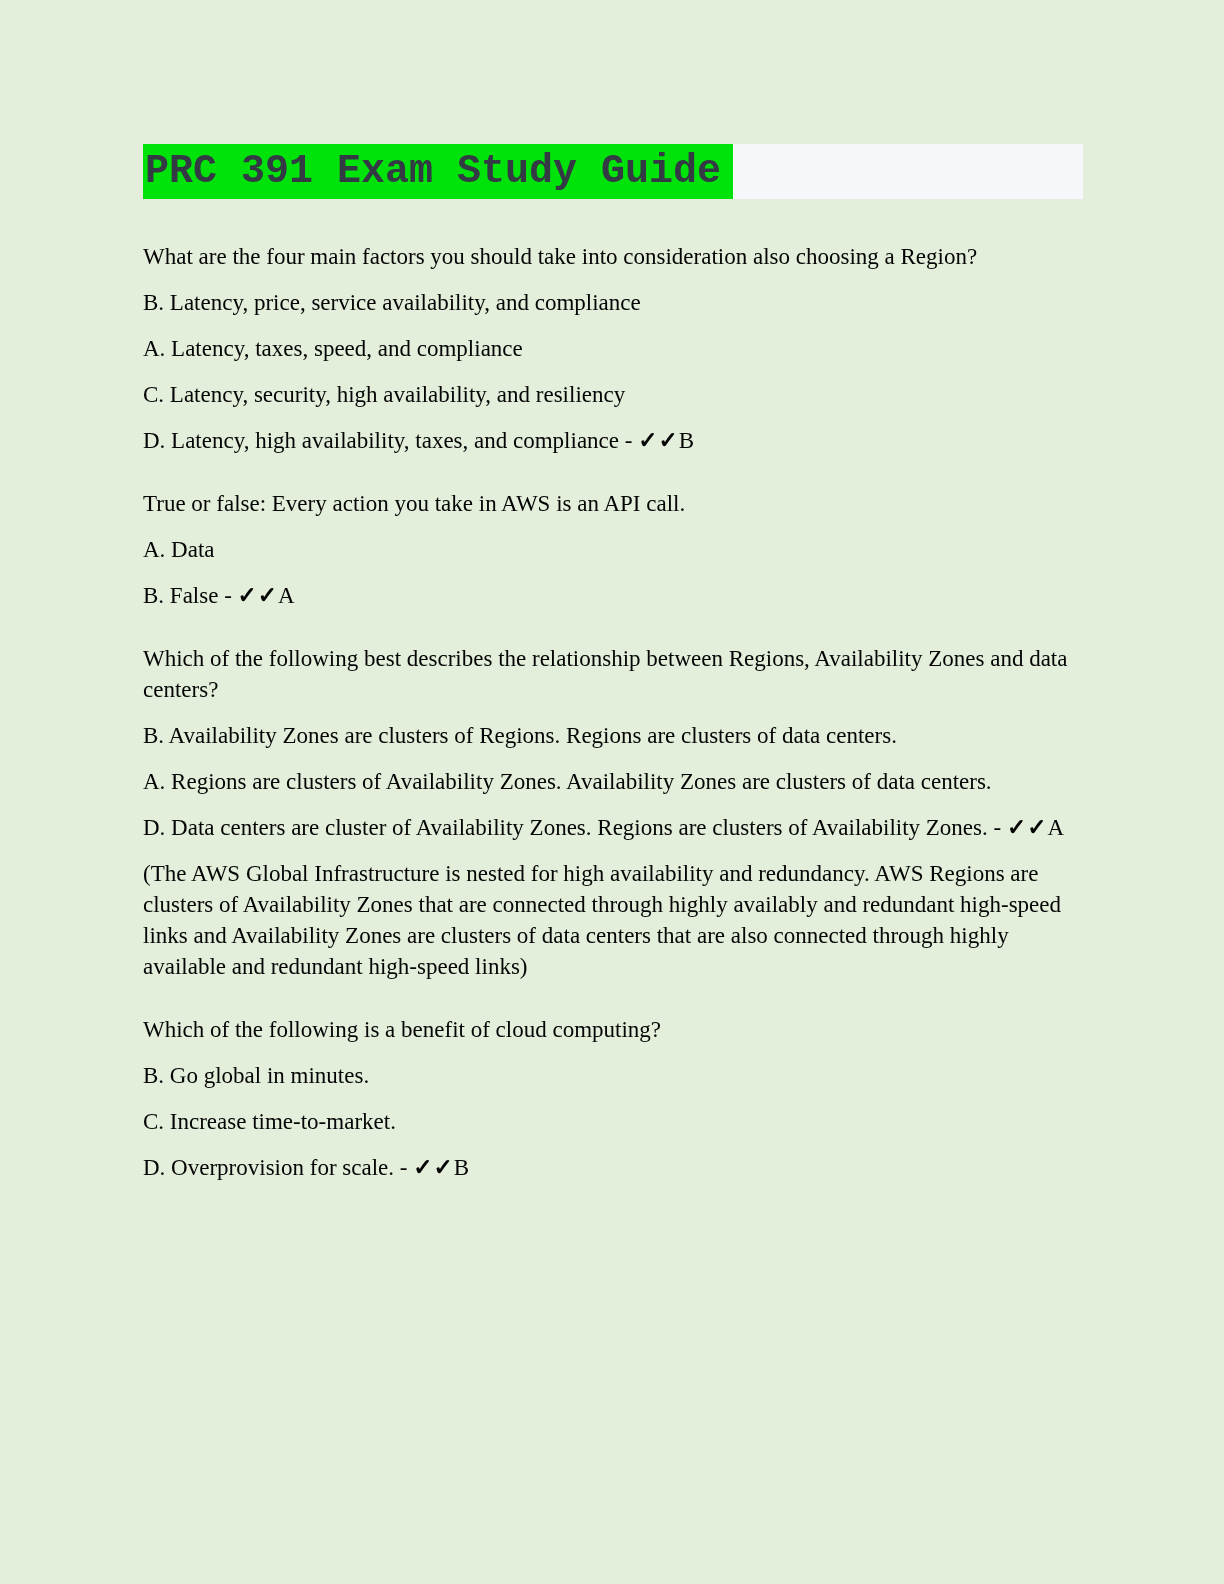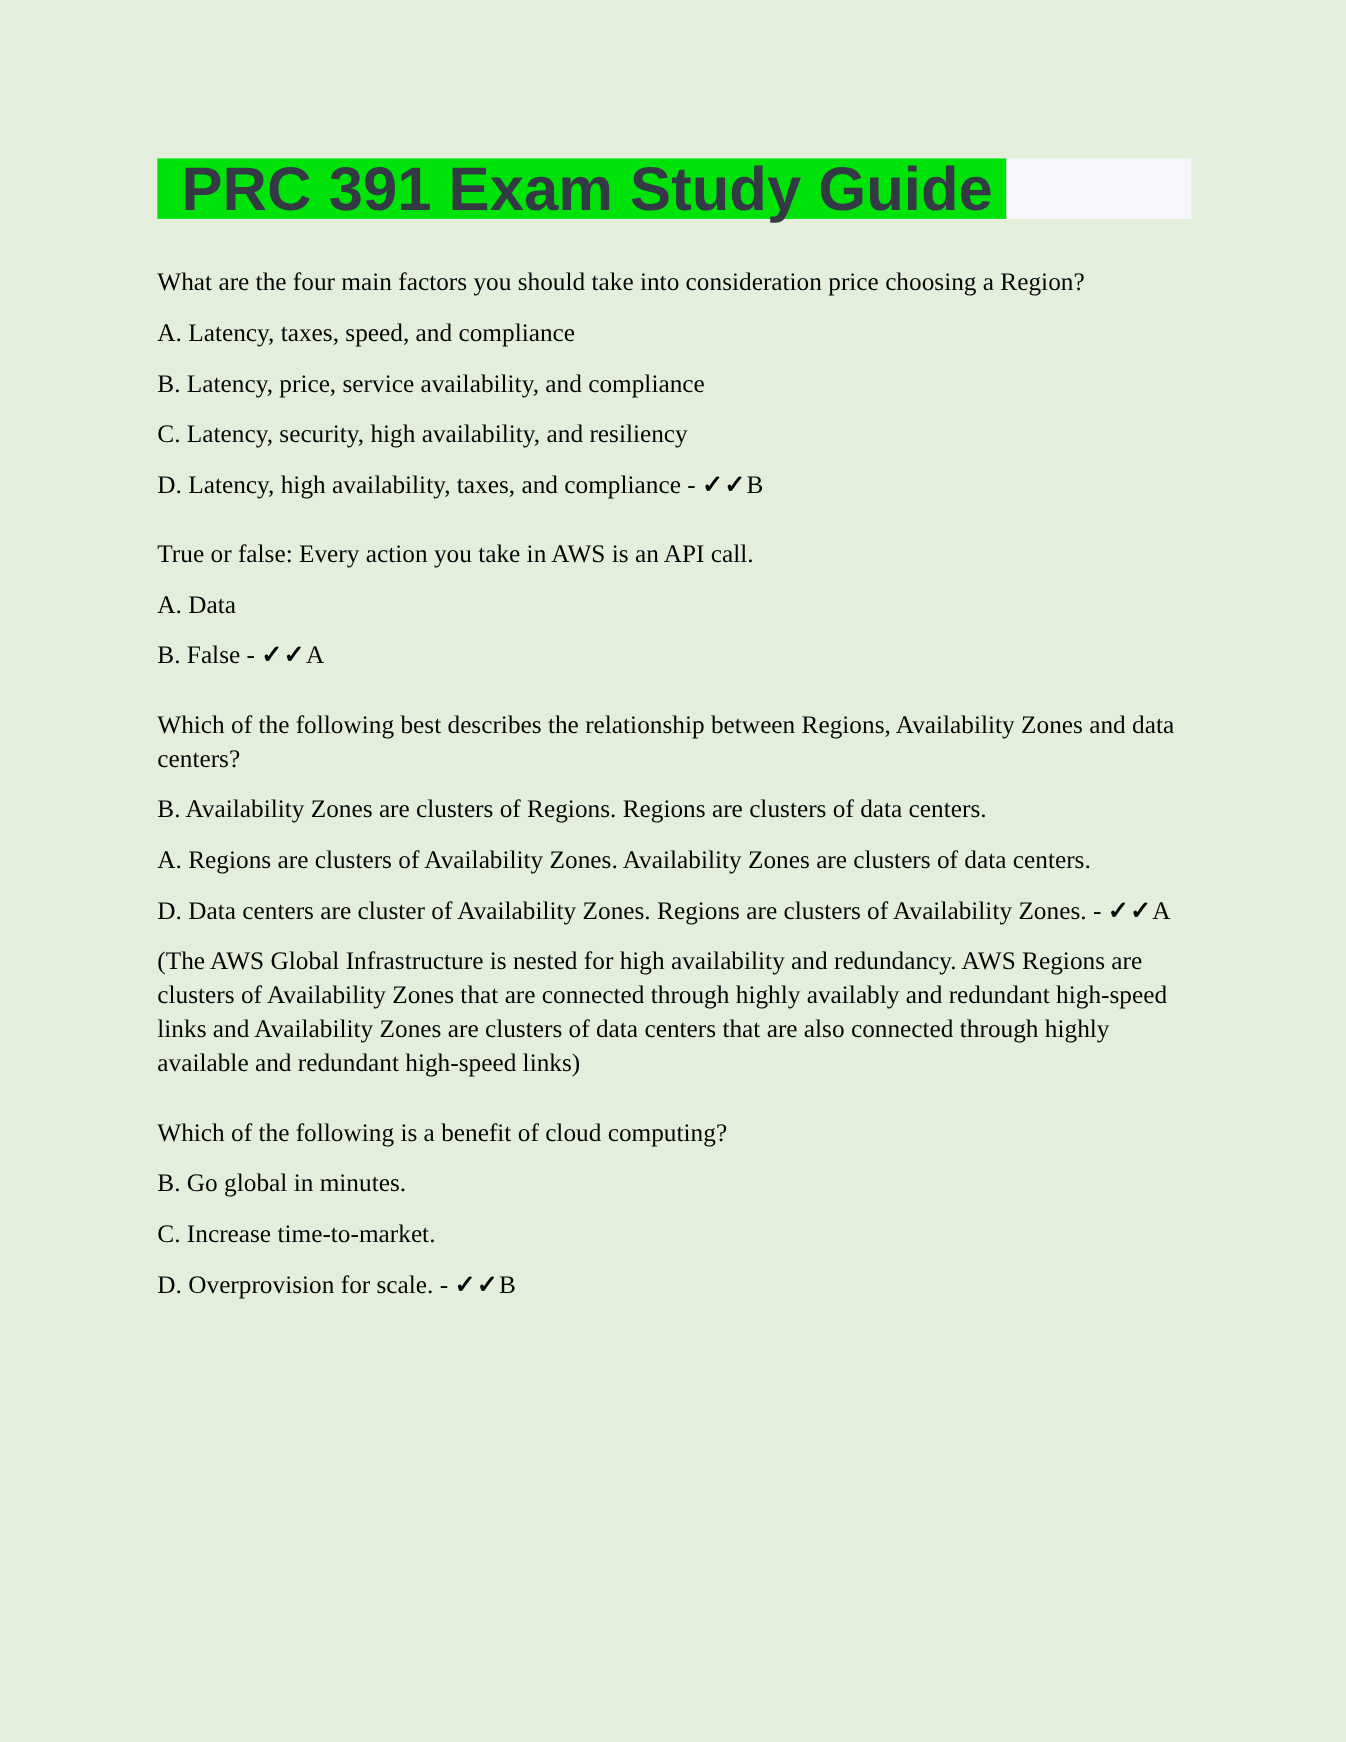--- a/index.html
+++ b/index.html
@@ -26,25 +26,25 @@
     padding: 144px 141px 0 143px;
   }
   .title-row {
     display: flex;
     height: 55px;
     align-items: stretch;
   }
   .title-highlight {
     background: var(--highlight);
     color: var(--title_text);
-    font-family: Liberation Sans, sans-serif;
+    font-family: Liberation Mono, monospace;
     font-weight: bold;
-    font-size: 56px;
+    font-size: 40px;
     line-height: 55px;
-    padding: 0 12px 0 22px;
+    padding: 0 12px 0 2px;
     white-space: nowrap;
   }
   .title-rest {
     flex: 1;
     background: var(--title_box);
   }
   .content {
     margin-top: 42px;
     font-family: "Liberation Serif", "DejaVu Serif", serif;
     font-size: 23px;
@@ -70,23 +70,23 @@
 <div class="page">
 
   <div class="title-row">
     <span class="title-highlight">PRC 391 Exam Study Guide</span>
     <span class="title-rest"></span>
   </div>
 
   <div class="content">
 
     <section class="question-block">
-      <p class="question-text">What are the four main factors you should take into consideration price choosing a Region?</p>
+      <p class="question-text">What are the four main factors you should take into consideration also choosing a Region?</p>
+      <p><span>B. Latency, price, service availability, and compliance</span></p>
       <p><span>A. Latency, taxes, speed, and compliance</span></p>
-      <p><span>B. Latency, price, service availability, and compliance</span></p>
       <p><span>C. Latency, security, high availability, and resiliency</span></p>
       <p><span>D. Latency, high availability, taxes, and compliance - </span><span class="checks">✓✓</span><span>B</span></p>
     </section>
 
     <section class="question-block">
       <p class="question-text">True or false: Every action you take in AWS is an API call.</p>
       <p><span>A. Data</span></p>
       <p><span>B. False - </span><span class="checks">✓✓</span><span>A</span></p>
     </section>
 

